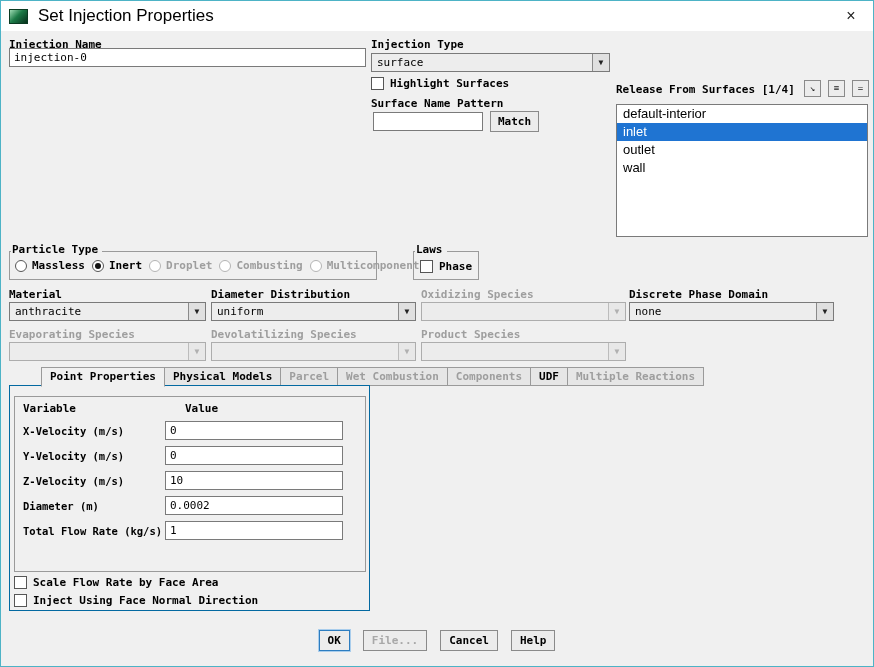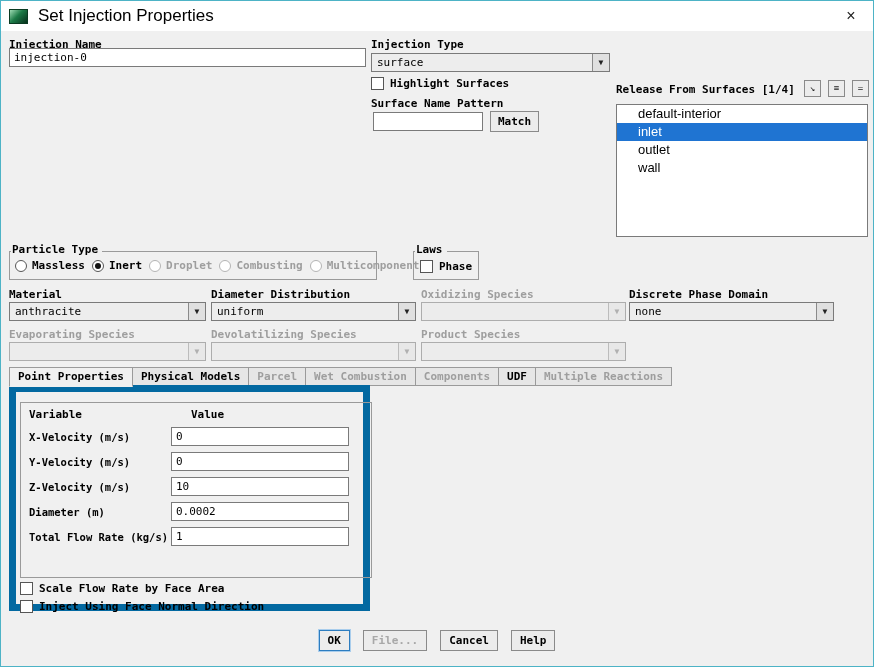--- a/index.html
+++ b/index.html
@@ -86,48 +86,48 @@
   
   .mini-btn {
     position:absolute; width:17px; height:17px; background:#ececec;
     border:1px solid #8a8a8a; font-size:9px; line-height:15px; text-align:center;
     color:#222; cursor:pointer;
   }
   .listbox {
     position:absolute; background:#fff; border:1px solid #7a7a7a; overflow:hidden;
   }
   .list-item {
-    height:18px; line-height:18px; padding:0 21px;
+    height:18px; line-height:18px; padding:0 6px;
     font-family:"Liberation Sans", sans-serif; font-size:13px; color:#000;
     cursor:default; white-space:nowrap;
   }
   .list-item.selected { background:#1f74d2; color:#fff; }
 
   
   .group { position:absolute; border:1px solid #9a9a9a; }
   .group .group-label {
     position:absolute; top:-9px; left:1px; background:#f0f0f0; padding:0 4px 0 1px;
     font-weight:bold; font-size:11px; color:#000; white-space:nowrap;
   }
   .radio-row { display:flex; align-items:center; gap:7px; padding:7px 0 0 5px; }
 
   
   .tabs { position:absolute; left:8px; top:366px; display:flex; }
   .tab {
     height:19px; line-height:17px; padding:0 8px; font-weight:bold; font-size:11px;
     color:#000; background:#e6e6e6; border:1px solid #9a9a9a; border-left-width:0;
     white-space:nowrap; cursor:pointer;
   }
-  .tab:first-child { border-left-width:1px; }
+  .tab:first-child { border-left-width:1px;margin-left:32px; }
   .tab.active { background:#f0f0f0; height:20px; border-bottom:1px solid #f0f0f0; position:relative; z-index:2; }
   .tab.disabled { color:#9e9e9e; cursor:default; }
 
   .tab-panel {
     position:absolute; left:8px; top:384px; width:361px; height:226px;
-    border:7px solid #0369a1; background:#f0f0f0; z-index:1;
+    border:1px solid #0369a1; background:#f0f0f0; z-index:1;
   }
   .var-box {
     position:absolute; left:4px; top:10px; width:352px; height:176px;
     border:1px solid #9a9a9a;
   }
   .var-header { display:flex; padding:5px 0 0 8px; }
   .var-header .vh-var { width:142px; font-weight:bold; font-size:11px; }
   .var-header .vh-val { font-weight:bold; font-size:11px;margin-left:20px; }
   .var-row { display:flex; align-items:center; padding-left:8px; margin-top:6px; height:19px; }
   .var-row .var-label { width:142px; font-weight:bold; font-size:10.5px; white-space:nowrap; flex:0 0 auto; }

